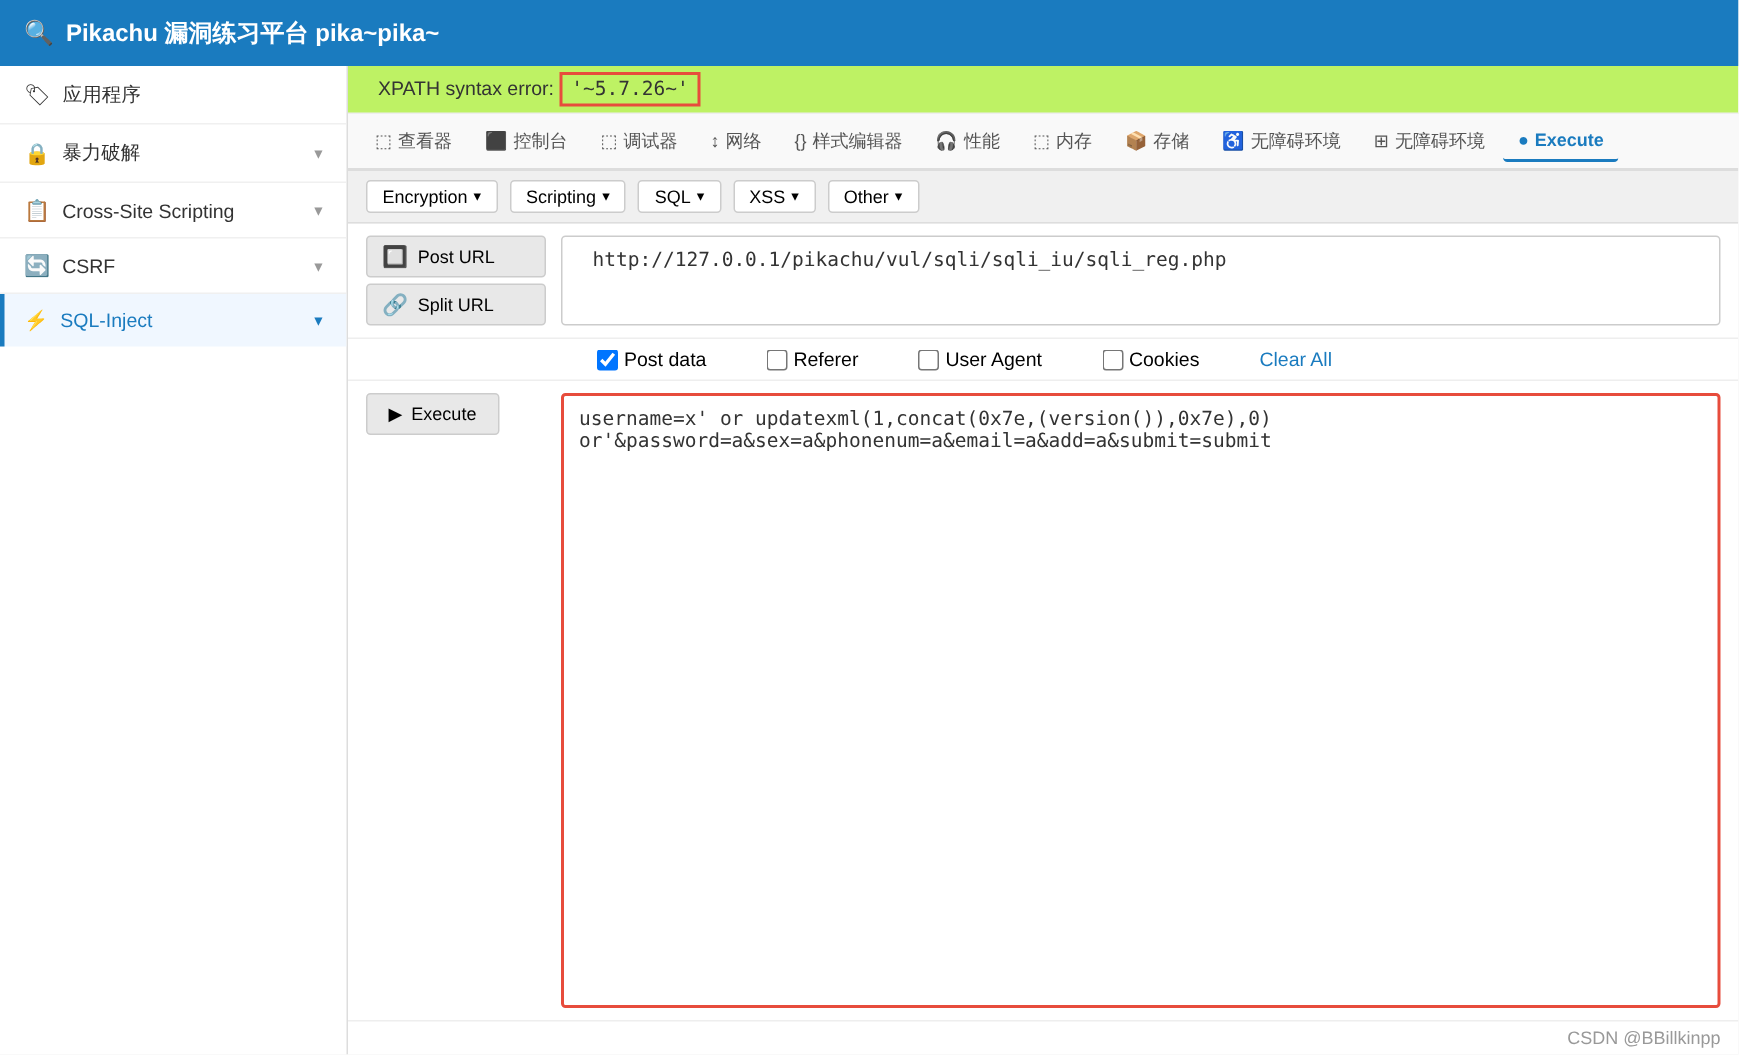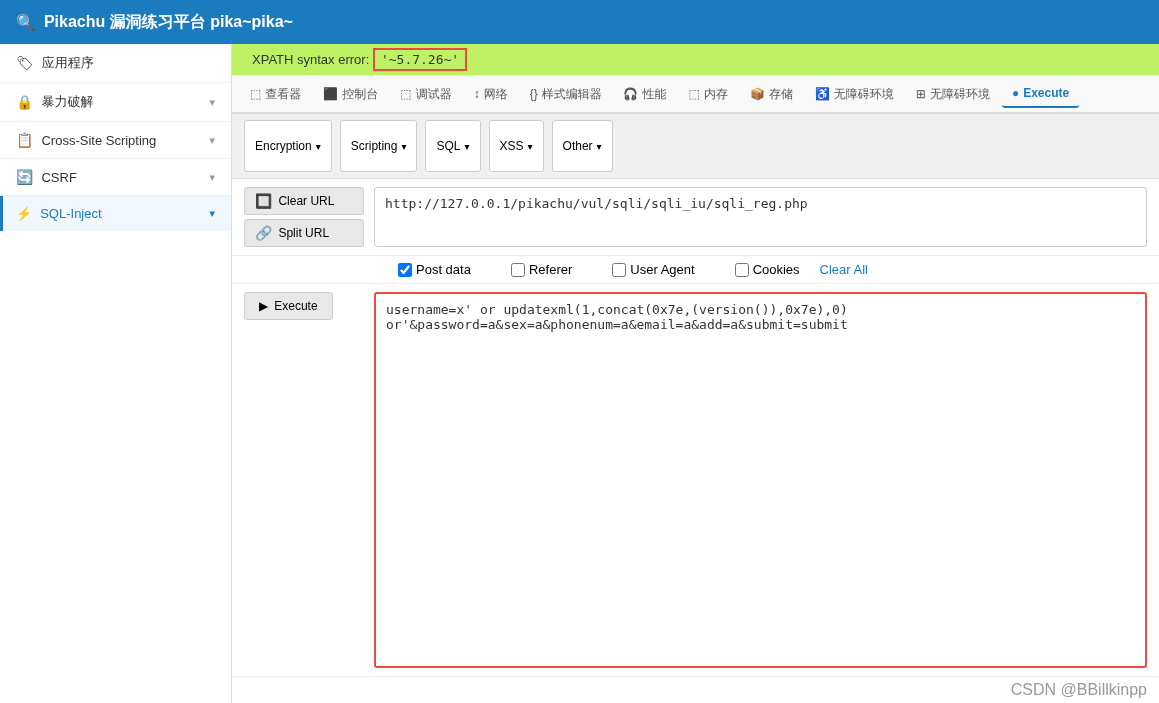--- a/index.html
+++ b/index.html
@@ -110,21 +110,21 @@
       display: flex;
       align-items: center;
       gap: 8px;
       flex-wrap: wrap;
     }
 
     .toolbar-btn {
       background: #fff;
       border: 1px solid #ccc;
       border-radius: 3px;
-      padding: 18px 10px;
+      padding: 3px 10px;
       cursor: pointer;
       font-size: 12px;
       display: flex;
       align-items: center;
       gap: 4px;
     }
 
     .toolbar-btn .chevron { font-size: 10px; }
 
     .url-action-btn {
@@ -138,21 +138,21 @@
       align-items: center;
       gap: 6px;
       white-space: nowrap;
       width: 120px;
     }
 
     .url-input-box {
       flex: 1;
       border: 1px solid #ccc;
       border-radius: 3px;
-      padding: 8px 10px;
+      padding: 8px 20px;
       font-size: 13px;
       color: #333;
       min-height: 60px;
       resize: none;
       font-family: monospace;
     }
 
     .checkbox-item {
       display: flex;
       align-items: center;
@@ -167,21 +167,21 @@
       width: 14px;
       height: 14px;
     }
 
     .clear-all-btn {
       color: #1a7bbf;
       cursor: pointer;
       font-size: 13px;
       background: none;
       border: none;
-      margin-left: 4px;
+      margin-left: 24px;
     }
 
     .execute-btn {
       background: #e8e8e8;
       border: 1px solid #ccc;
       border-radius: 3px;
       padding: 6px 14px;
       cursor: pointer;
       font-size: 12px;
       display: flex;
@@ -198,21 +198,21 @@
       font-family: monospace;
       color: #333;
       resize: none;
       min-height: 100px;
     }
 
     
     .attribution {
       text-align: right;
       padding: 4px 12px;
-      font-size: 16px;
+      font-size: 12px;
       color: #999;
       background: #fff;
       border-top: 1px solid #eee;
     }
 
     
     .sidebar-active-bar {
       display: flex;
       align-items: center;
       padding: 10px 16px;
@@ -352,21 +352,21 @@
         <button class="toolbar-btn">
           <span>Other</span>
           <span class="chevron">▾</span>
         </button>
       </div>
 
       <div style="display:flex; padding: 8px 12px; gap: 10px; align-items: flex-start; border-bottom: 1px solid #eee;">
         <div style="display:flex; flex-direction:column; gap:4px; width:120px; flex-shrink:0;">
           <button class="url-action-btn">
             <span style="font-size:14px;">🔲</span>
-            <span>Clear URL</span>
+            <span>Post URL</span>
           </button>
           <button class="url-action-btn">
             <span style="font-size:14px;">🔗</span>
             <span>Split URL</span>
           </button>
         </div>
         <textarea class="url-input-box" style="height: 60px;">http://127.0.0.1/pikachu/vul/sqli/sqli_iu/sqli_reg.php</textarea>
       </div>
 
       <div style="display:flex; align-items:center; padding: 6px 12px 6px 142px; gap: 16px; border-bottom: 1px solid #eee; background:#fff;">

